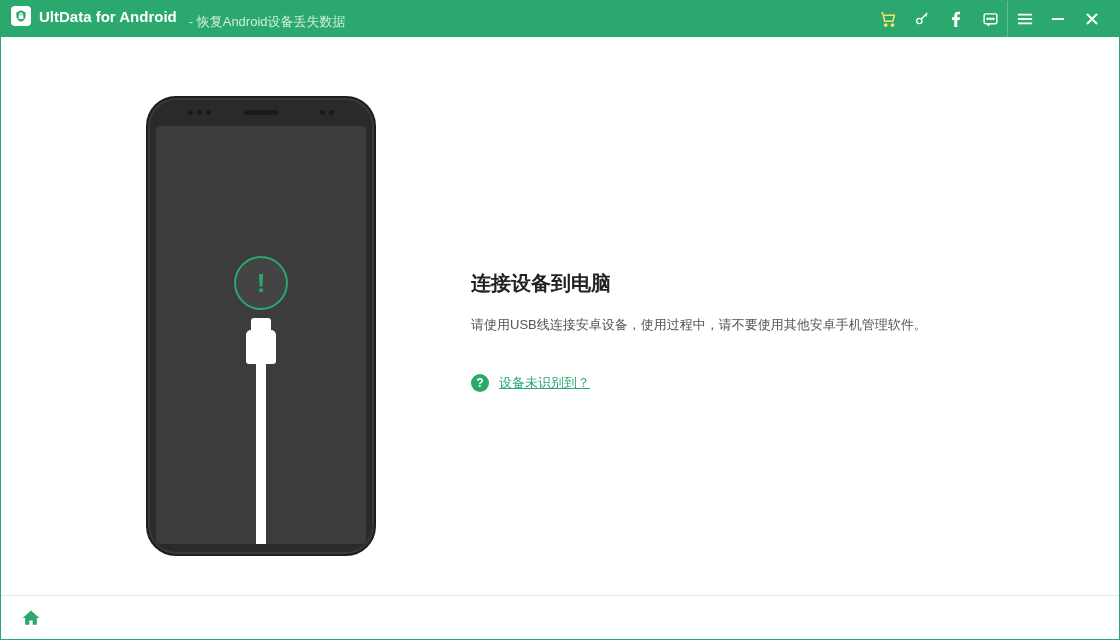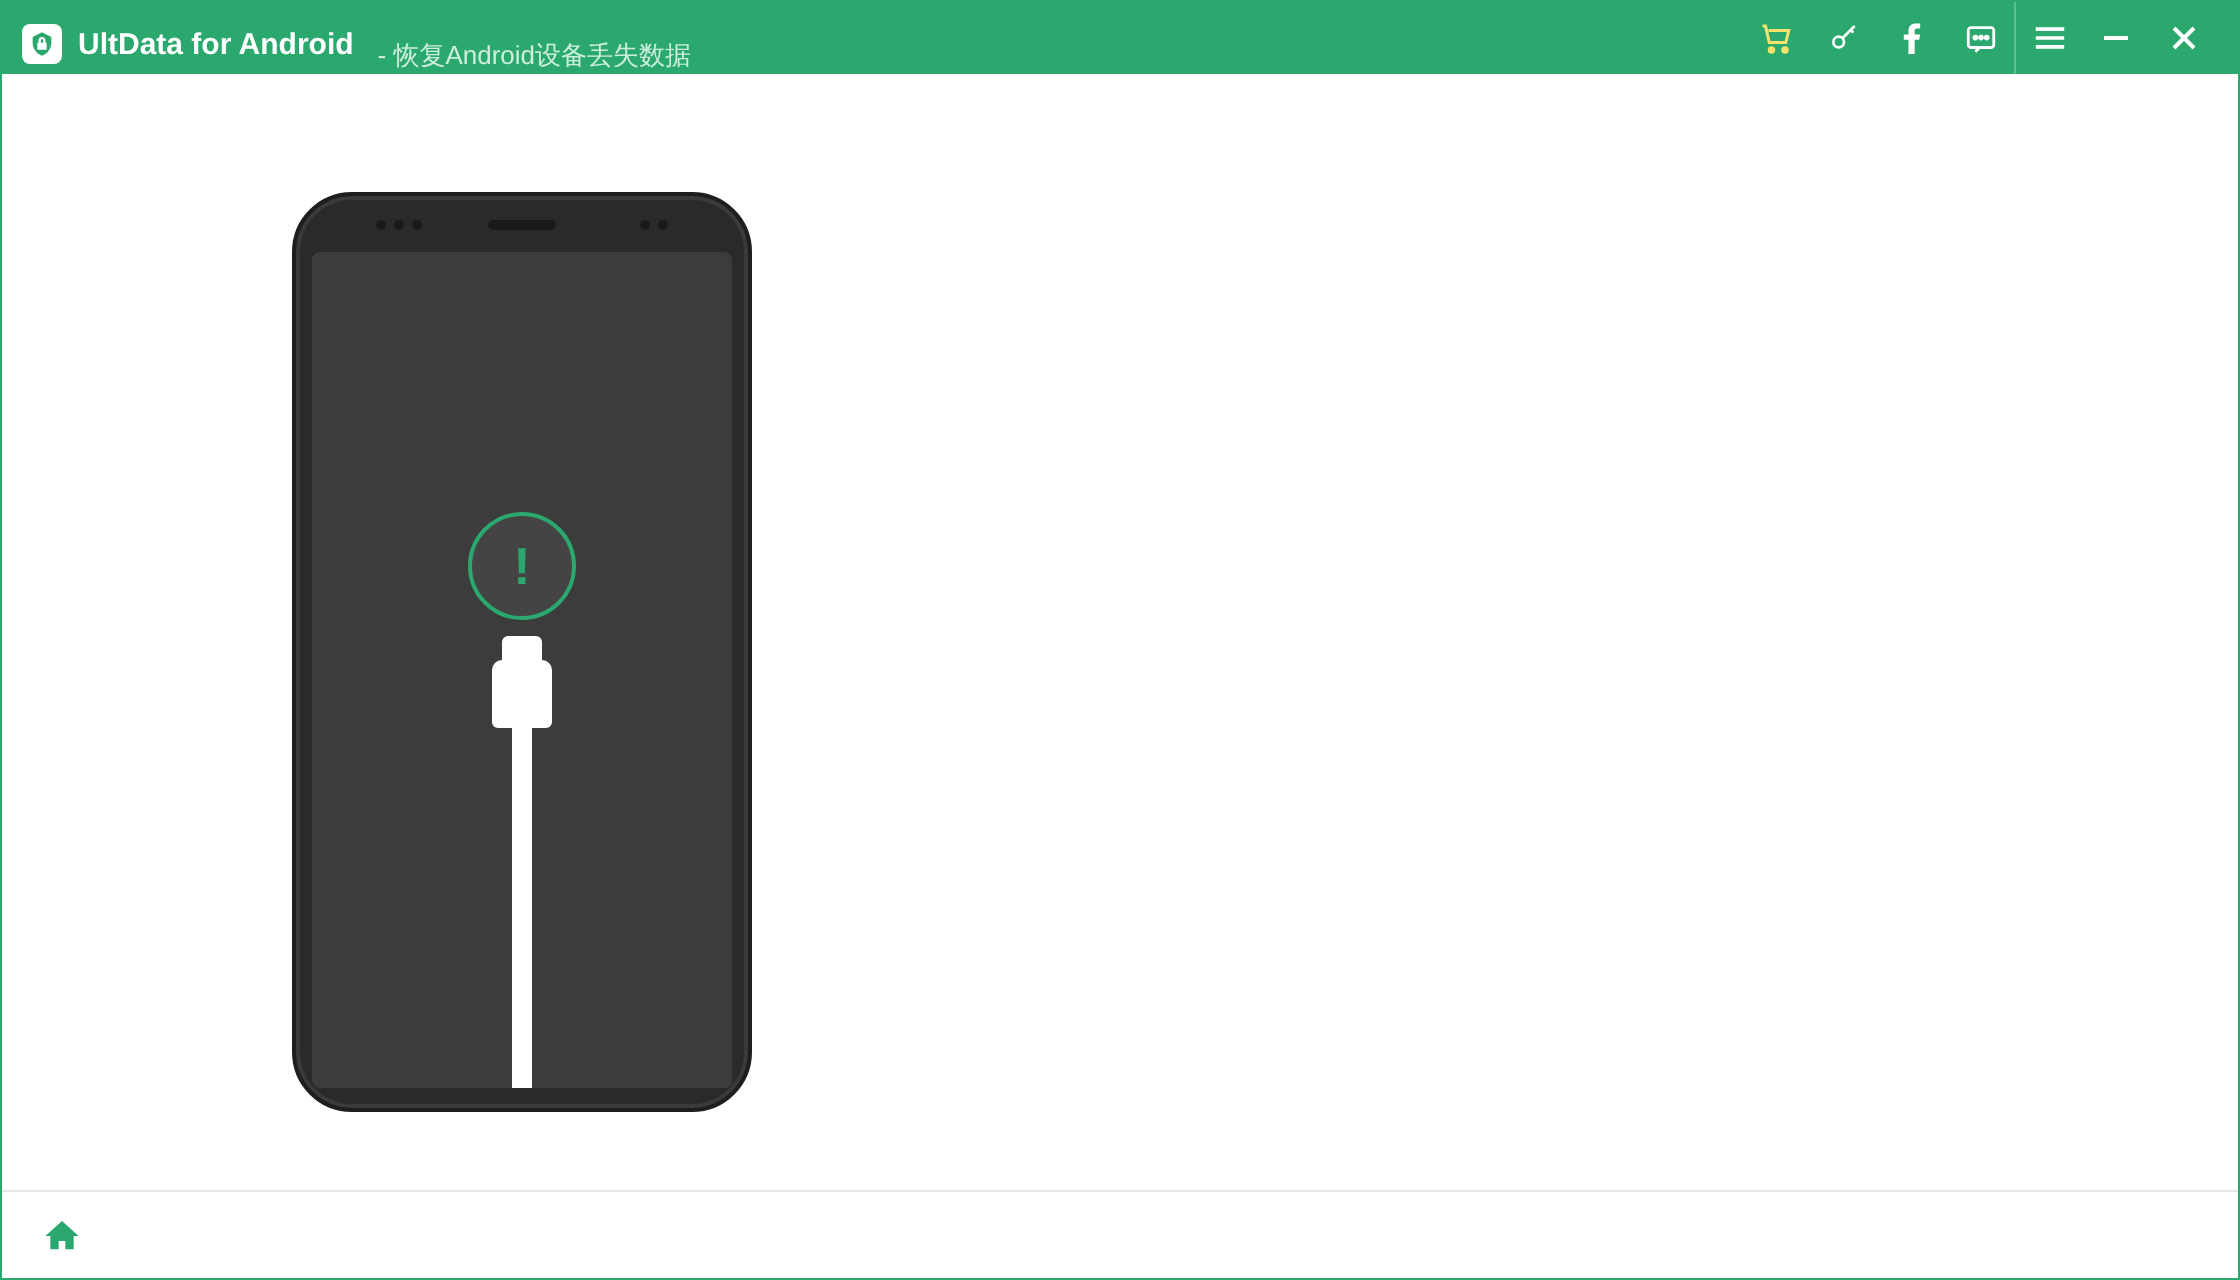--- a/index.html
+++ b/index.html
@@ -1,18 +1,18 @@
 <!DOCTYPE html>
 <html><head>
 <meta charset="utf-8">
 <style>
   * { box-sizing: border-box; margin: 0; padding: 0; }
   html, body { width: 1120px; height: 640px; font-family: "Microsoft YaHei", Arial, sans-serif; background: #fff; }
   .window { width: 1120px; height: 640px; border: 1px solid #2aa86e; display: flex; flex-direction: column; background: #fff; }
-  .titlebar { height: 36px; background: #2aa86e; display: flex; align-items: flex-end; padding: 0 10px 0 10px; color: #fff; }
+  .titlebar { height: 36px; background: #2aa86e; display: flex; align-items: flex-start; padding: 0 10px 0 10px; color: #fff; }
   .logo-box { display: flex; align-items: center; gap: 8px; }
   .logo-icon { width: 20px; height: 20px; background: #fff; border-radius: 4px; display: flex; align-items: center; justify-content: center; }
   .logo-icon svg { width: 14px; height: 14px; }
   .app-title { font-weight: 700; font-size: 15px; color: #fff; }
   .app-sub { font-size: 13px; color: #cdeedd; margin-left: 4px; margin-top: 12px; }
   .title-spacer { flex: 1; }
   .title-actions { display: flex; align-items: center; gap: 0; }
   .tbtn { width: 34px; height: 36px; display: flex; align-items: center; justify-content: center; cursor: pointer; color: #fff; }
   .tbtn.sep { border-left: 1px solid rgba(255,255,255,0.25); }
   .content { flex: 1; display: flex; align-items: center; padding: 40px 60px 20px 60px; }
@@ -117,20 +117,28 @@
             <span>!</span>
           </div>
           <div class="cable">
             <div class="plug-tip"></div>
             <div class="plug-body"></div>
             <div class="cord"></div>
           </div>
         </div>
       </div>
     </div>
+    <div class="right-col">
+      <div class="heading">连接设备到电脑</div>
+      <div class="desc">请使用USB线连接安卓设备，使用过程中，请不要使用其他安卓手机管理软件。</div>
+      <div class="help-row">
+        <div class="help-icon">?</div>
+        <a class="help-link">设备未识别到？</a>
+      </div>
+    </div>
   </div>
 
   <div class="footer">
     <div class="home-btn">
       <svg width="20" height="20" viewBox="0 0 24 24" fill="#2aa86e">
           <path d="M12 3 2 12h3v8h5v-5h4v5h5v-8h3L12 3z"></path>
         </svg>
     </div>
   </div>
 </div>

